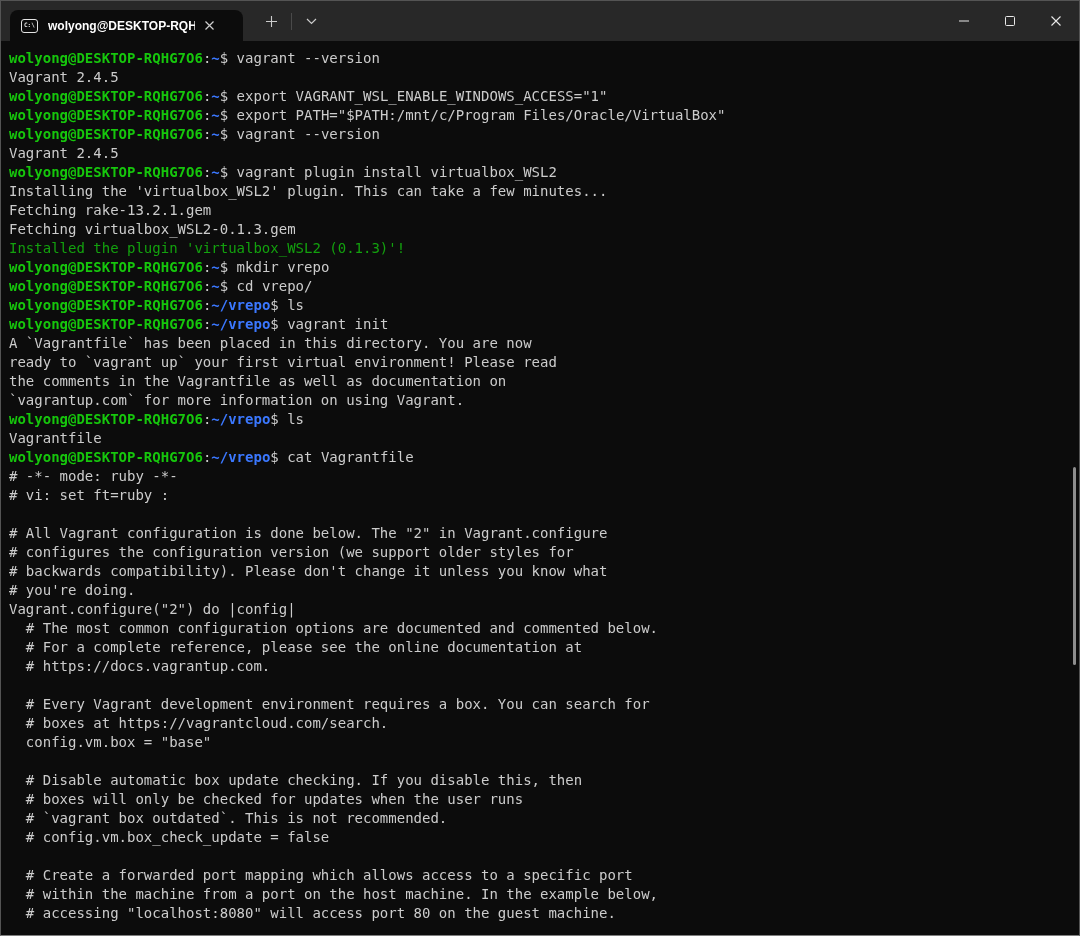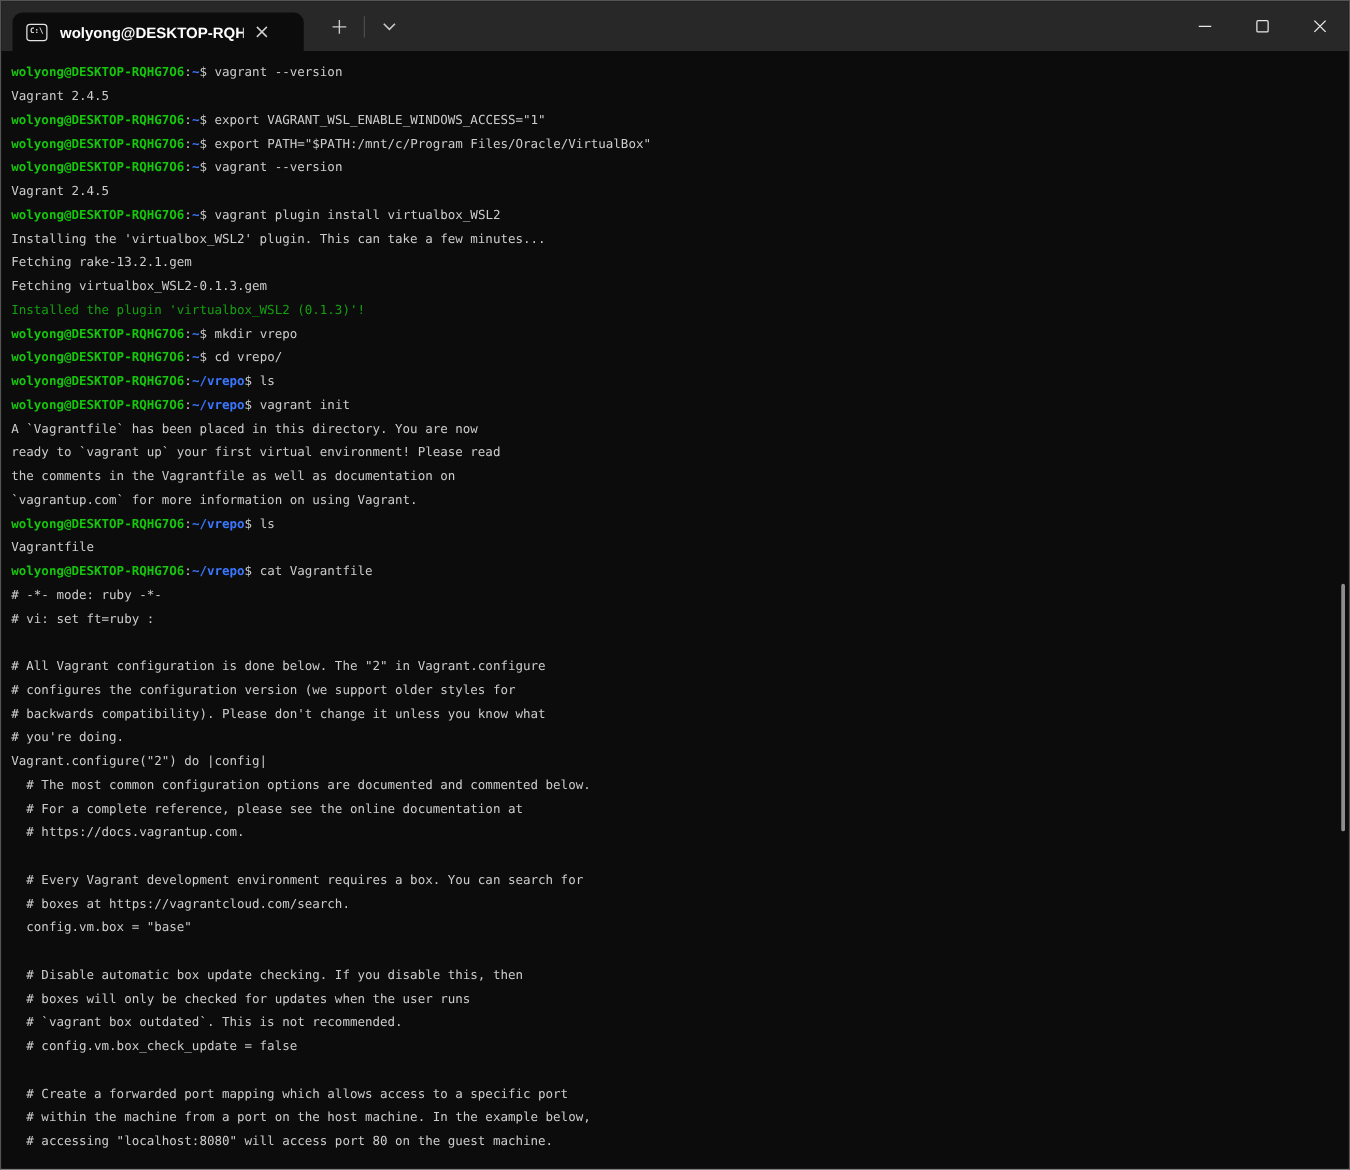--- a/index.html
+++ b/index.html
@@ -47,21 +47,21 @@
   .newtab { width:30px; height:30px; margin-left:13px; align-self:center; border-radius:4px; }
   .tb-divider { width:1px; height:17px; background:#4a4a4a; margin:0 5px; align-self:center; }
   .dropdown { width:28px; height:30px; align-self:center; border-radius:4px; }
   .tb-spacer { flex:1 1 auto; }
   .winctl { width:46px; height:40px; align-self:flex-start; }
   
   .terminal { position:relative; flex:1 1 auto; background:var(--term-bg,#0c0c0c); overflow:hidden; }
   .output {
     padding:8px 14px 0 8px;
     font-family:"DejaVu Sans Mono", "Liberation Mono", monospace;
-    font-size:10px; line-height:19px;
+    font-size:14px; line-height:19px;
     white-space:pre;
     color:var(--fg,#cccccc);
   }
   .tline { height:19px; }
   .scrollbar { position:absolute; top:0; right:2px; width:4px; height:100%; }
   .scroll-thumb {
     position:absolute; top:426px; height:198px; width:3px; right:1px;
     background:#8d8d8d; border-radius:2px;
   }
 </style>

